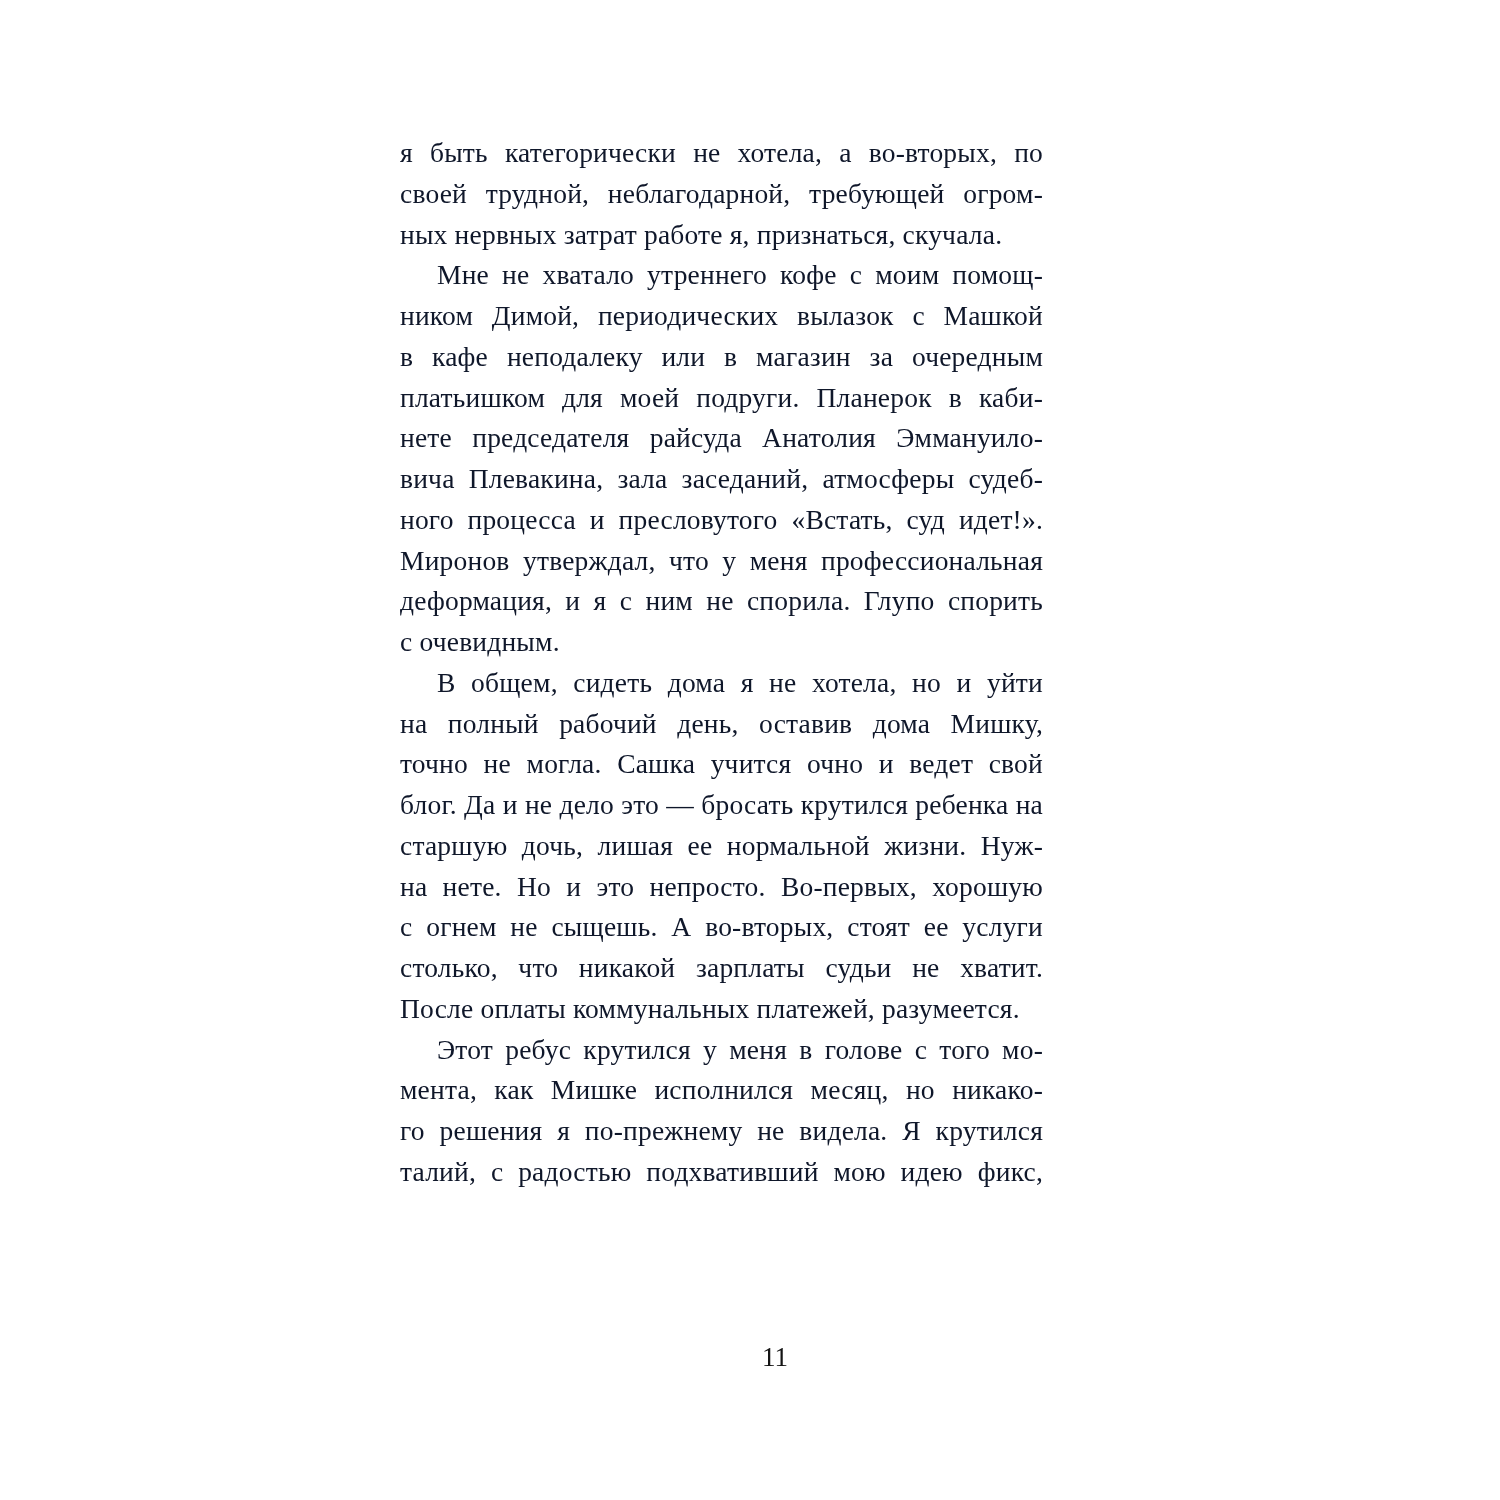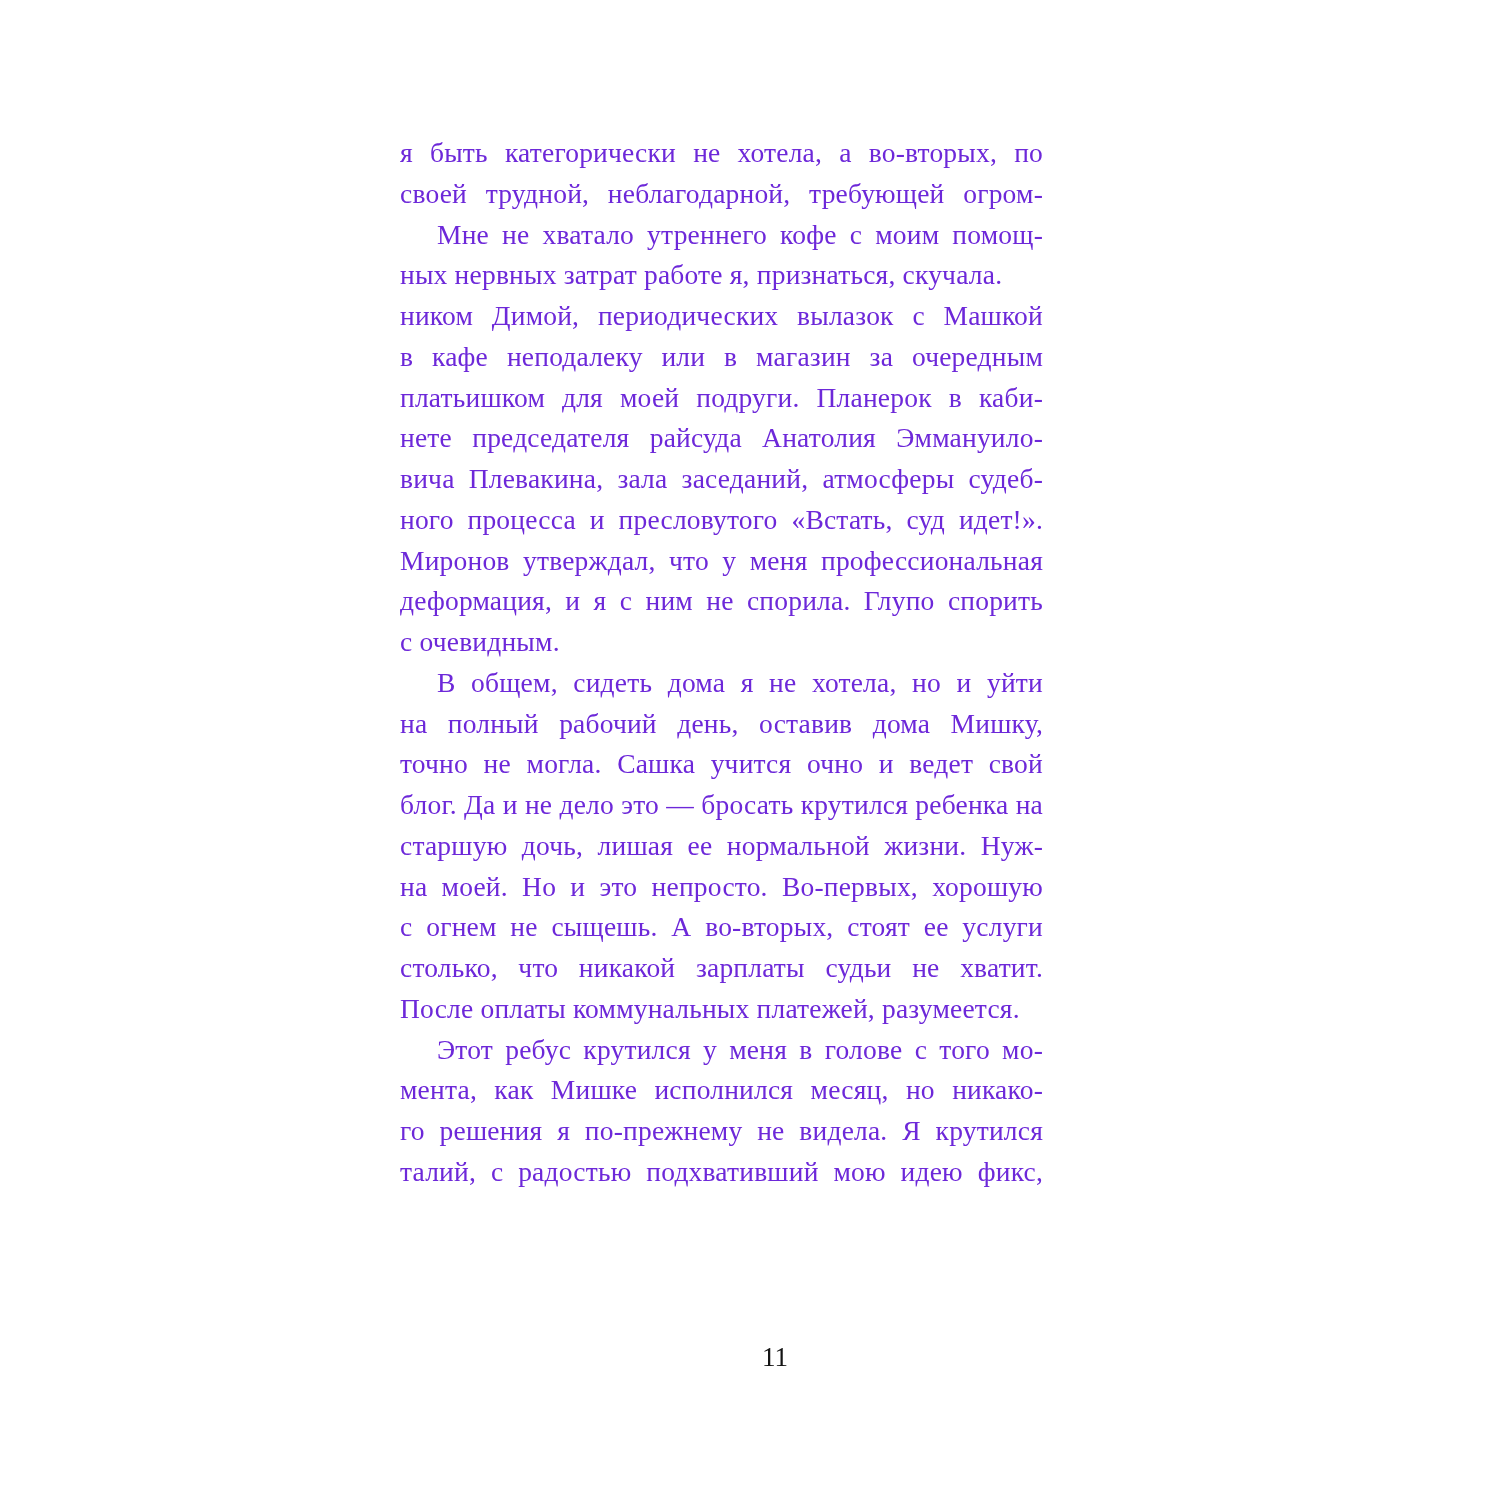--- a/index.html
+++ b/index.html
@@ -21,21 +21,21 @@
       background: #ffffff;
     }
     .text-block {
       position: absolute;
       left: 400px;
       top: 133px;
       width: 643px;
       font-family: "Liberation Serif", "DejaVu Serif", serif;
       font-size: 27.5px;
       line-height: 40.75px;
-      color: #6d28d9;
+      color: #0f172a;
     }
     .line {
       display: block;
       height: 40.75px;
       white-space: nowrap;
       text-align: justify;
       text-align-last: justify;
       letter-spacing: 0.2px;
     }
     .line.last {
@@ -57,39 +57,39 @@
     }
   </style>
 </head>
 <body>
 
 <div class="page">
   <div class="text-block">
 
     <span class="line">я быть категорически не хотела, а во-вторых, по</span>
     <span class="line">своей трудной, неблагодарной, требующей огром-</span>
+    <span class="line last">ных нервных затрат работе я, признаться, скучала.</span>
+
     <span class="line indent">Мне не хватало утреннего кофе с моим помощ-</span>
-
-    <span class="line last">ных нервных затрат работе я, признаться, скучала.</span>
     <span class="line">ником Димой, периодических вылазок с Машкой</span>
     <span class="line">в кафе неподалеку или в магазин за очередным</span>
     <span class="line">платьишком для моей подруги. Планерок в каби-</span>
     <span class="line">нете председателя райсуда Анатолия Эммануило-</span>
     <span class="line">вича Плевакина, зала заседаний, атмосферы судеб-</span>
     <span class="line">ного процесса и пресловутого «Встать, суд идет!».</span>
     <span class="line">Миронов утверждал, что у меня профессиональная</span>
     <span class="line">деформация, и я с ним не спорила. Глупо спорить</span>
     <span class="line last">с очевидным.</span>
 
     <span class="line indent">В общем, сидеть дома я не хотела, но и уйти</span>
     <span class="line">на полный рабочий день, оставив дома Мишку,</span>
     <span class="line">точно не могла. Сашка учится очно и ведет свой</span>
     <span class="line">блог. Да и не дело это — бросать крутился ребенка на</span>
     <span class="line">старшую дочь, лишая ее нормальной жизни. Нуж-</span>
-    <span class="line">на моей. Но и это непросто. Во-первых, хорошую</span>
+    <span class="line">на нете. Но и это непросто. Во-первых, хорошую</span>
     <span class="line">с огнем не сыщешь. А во-вторых, стоят ее услуги</span>
     <span class="line">столько, что никакой зарплаты судьи не хватит.</span>
     <span class="line last">После оплаты коммунальных платежей, разумеется.</span>
 
     <span class="line indent">Этот ребус крутился у меня в голове с того мо-</span>
     <span class="line">мента, как Мишке исполнился месяц, но никако-</span>
     <span class="line">го решения я по-прежнему не видела. Я крутился</span>
     <span class="line">талий, с радостью подхвативший мою идею фикс,</span>
   </div>
 

